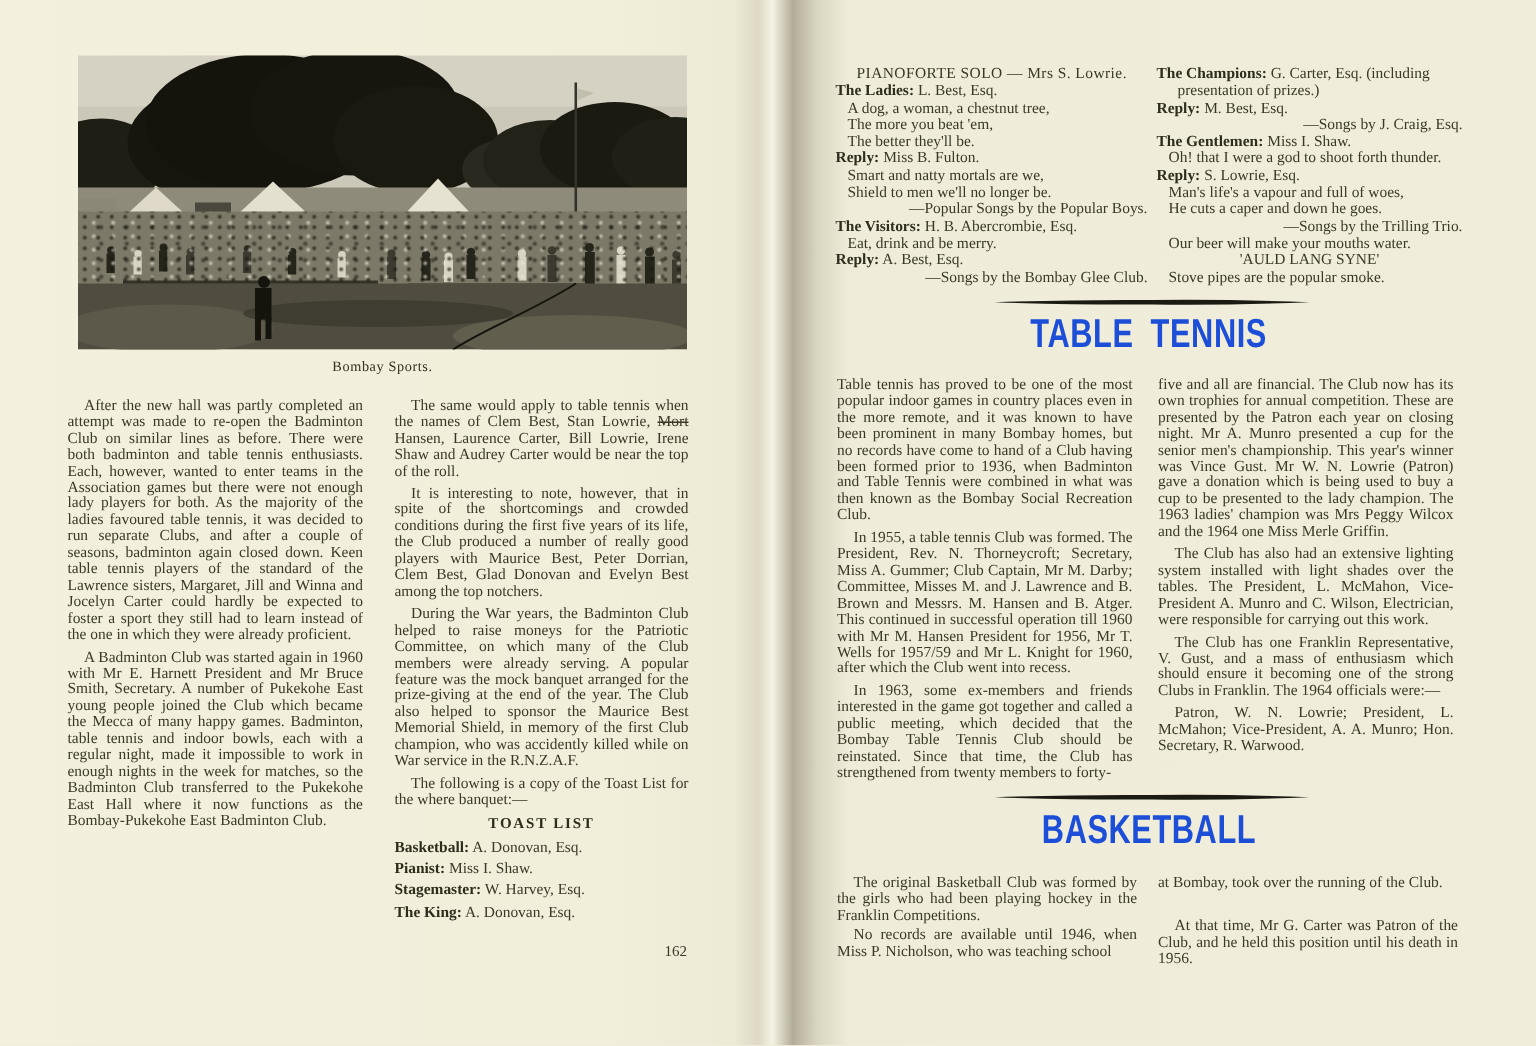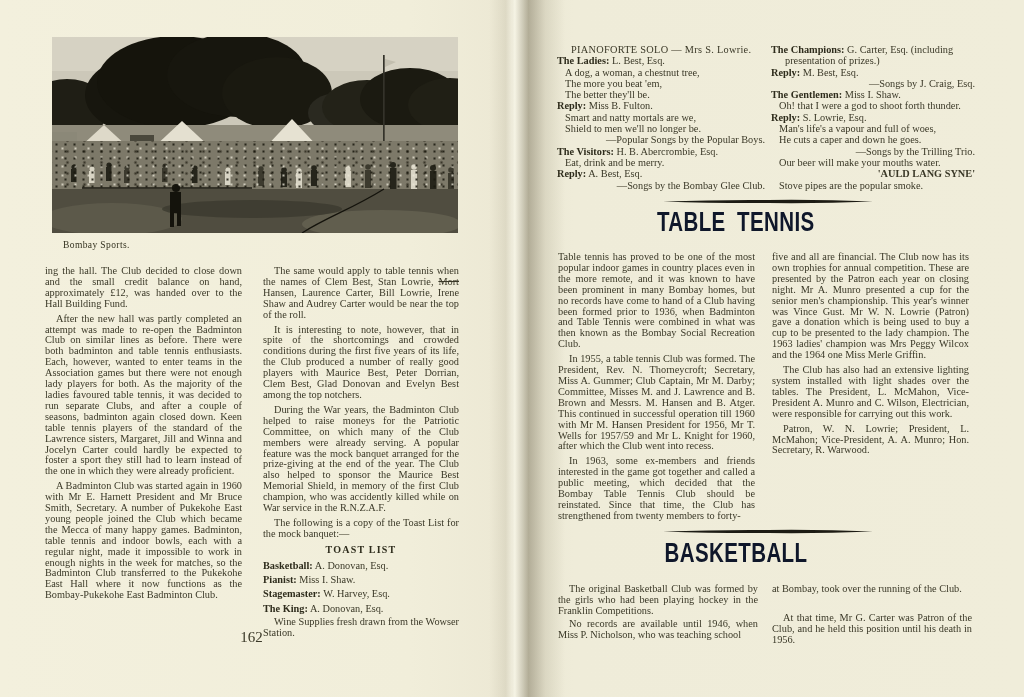--- a/index.html
+++ b/index.html
@@ -16,31 +16,31 @@
   .struck{text-decoration:line-through;}
   .lbl{font-weight:bold;color:#2e2c1c;}
   .photo{position:absolute;left:52px;top:37px;width:406px;height:196px;}
   .photo svg{display:block;}
   .speckle{position:absolute;left:0;top:104px;width:406px;height:50px;
     background-image:
       radial-gradient(circle 1.3px,rgba(24,23,13,0.85) 0,rgba(24,23,13,0) 2px),
       radial-gradient(circle 1.2px,rgba(235,231,215,0.75) 0,rgba(235,231,215,0) 2px),
       radial-gradient(circle 1.6px,rgba(40,38,26,0.8) 0,rgba(40,38,26,0) 2.2px);
     background-size:9px 7px,13px 9px,17px 11px;background-position:0 0,4px 3px,7px 5px;}
-  .caption{position:absolute;left:63px;top:240px;width:406px;text-align:left;font-size:9.5px;color:#33311f;letter-spacing:0.4px;}
-  .pagenum{position:absolute;font-size:15px;color:#3a3827;text-align:center;}
+  .caption{position:absolute;left:52px;top:240px;width:406px;text-align:center;font-size:9.5px;color:#33311f;letter-spacing:0.4px;}
+  .pagenum{position:absolute;font-size:10px;color:#3a3827;text-align:right;}
   .tl{margin:0;text-align:left;line-height:11.3px;}
   .tl.title{text-indent:14px;letter-spacing:0.3px;}
   .tl.verse{padding-left:17px;text-indent:-9px;}
   .tl.cont{padding-left:14px;}
   .tl.song{text-align:right;}
-  .tl.centered{text-align:right;font-weight:bold;}
+  .tl.centered{text-align:center;}
   .rule{position:absolute;left:663px;width:210px;height:5px;}
-  .section-title{position:absolute;left:528px;width:416px;text-align:center;
-    font-family:"Liberation Sans","DejaVu Sans",sans-serif;font-weight:bold;font-size:27px;line-height:30px;color:#0f172a;}
+  .section-title{position:absolute;left:558px;width:416px;text-align:center;
+    font-family:"Liberation Sans","DejaVu Sans",sans-serif;font-weight:bold;font-size:27px;line-height:30px;color:#1d4ed8;}
   .section-title .sq{display:inline-block;transform:scaleX(0.76);transform-origin:center;word-spacing:7px;letter-spacing:0.5px;}
   .toast-heading{font-weight:bold;text-align:center;font-size:10px;letter-spacing:1.2px;margin:5px 0 4px 0;color:#2e2c1c;}
   .toast-item{margin:0 0 3px 0;line-height:11.4px;text-align:left;}
 </style>
 </head>
 <body>
 
 <div class="stage">
 
   <div class="page page-left">
@@ -136,36 +136,34 @@
           <rect x="125" y="175" width="4" height="14"></rect>
         </g>
 
         <path d="M250,196 C275,180 300,172 332,152" stroke="#14130c" stroke-width="1.3" fill="none"></path>
       </svg>
       <div class="speckle"></div>
     </div>
     <div class="caption">Bombay Sports.</div>
 
     <div class="col" style="left:45px;top:266px;width:197px;">
-      <p class="para noindent">ing the hall. The Club decided to close down and the small credit balance on hand, approximately £12, was handed over to the Hall Building Fund.</p>
       <p class="para">After the new hall was partly completed an attempt was made to re-open the Badminton Club on similar lines as before. There were both badminton and table tennis enthusiasts. Each, however, wanted to enter teams in the Association games but there were not enough lady players for both. As the majority of the ladies favoured table tennis, it was decided to run separate Clubs, and after a couple of seasons, badminton again closed down. Keen table tennis players of the standard of the Lawrence sisters, Margaret, Jill and Winna and Jocelyn Carter could hardly be expected to foster a sport they still had to learn instead of the one in which they were already proficient.</p>
       <p class="para">A Badminton Club was started again in 1960 with Mr E. Harnett President and Mr Bruce Smith, Secretary. A number of Pukekohe East young people joined the Club which became the Mecca of many happy games. Badminton, table tennis and indoor bowls, each with a regular night, made it impossible to work in enough nights in the week for matches, so the Badminton Club transferred to the Pukekohe East Hall where it now functions as the Bombay-Pukekohe East Badminton Club.</p>
     </div>
 
     <div class="col" style="left:263px;top:266px;width:196px;">
       <p class="para"><span>The same would apply to table tennis when the names of Clem Best, Stan Lowrie, </span><span class="struck">Mort</span><span> Hansen, Laurence Carter, Bill Lowrie, Irene Shaw and Audrey Carter would be near the top of the roll.</span></p>
       <p class="para">It is interesting to note, however, that in spite of the shortcomings and crowded conditions during the first five years of its life, the Club produced a number of really good players with Maurice Best, Peter Dorrian, Clem Best, Glad Donovan and Evelyn Best among the top notchers.</p>
       <p class="para">During the War years, the Badminton Club helped to raise moneys for the Patriotic Committee, on which many of the Club members were already serving. A popular feature was the mock banquet arranged for the prize-giving at the end of the year. The Club also helped to sponsor the Maurice Best Memorial Shield, in memory of the first Club champion, who was accidently killed while on War service in the R.N.Z.A.F.</p>
-      <p class="para">The following is a copy of the Toast List for the mock banquet:—</p>
+      <p class="para">The following is a copy of the Toast List for the where banquet:—</p>
       <div class="toast-heading">TOAST LIST</div>
       <div class="toast-item"><span class="lbl">Basketball:</span> <span>A. Donovan, Esq.</span></div>
       <div class="toast-item"><span class="lbl">Pianist:</span> <span>Miss I. Shaw.</span></div>
       <div class="toast-item"><span class="lbl">Stagemaster:</span> <span>W. Harvey, Esq.</span></div>
       <div class="toast-item"><span class="lbl">The King:</span> <span>A. Donovan, Esq.</span></div>
-      <p class="para" style="margin-top:2px;">Wine Supplies fresh drawn from the Wowser Station.</p>
     </div>
 
     <div class="pagenum" style="left:45px;top:629px;width:413px;">162</div>
   </div>
 
   <div class="page page-right"></div>
 
   <div class="col" style="left:557px;top:44px;width:208px;">
     <p class="tl title">PIANOFORTE SOLO — Mrs S. Lowrie.</p>
     <p class="tl"><span class="lbl">The Ladies:</span> <span>L. Best, Esq.</span></p>
@@ -204,20 +202,21 @@
   <div class="section-title" style="top:207px;"><span class="sq">TABLE TENNIS</span></div>
 
   <div class="col" style="left:558px;top:252px;width:197px;">
     <p class="para noindent">Table tennis has proved to be one of the most popular indoor games in country places even in the more remote, and it was known to have been prominent in many Bombay homes, but no records have come to hand of a Club having been formed prior to 1936, when Badminton and Table Tennis were combined in what was then known as the Bombay Social Recreation Club.</p>
     <p class="para">In 1955, a table tennis Club was formed. The President, Rev. N. Thorneycroft; Secretary, Miss A. Gummer; Club Captain, Mr M. Darby; Committee, Misses M. and J. Lawrence and B. Brown and Messrs. M. Hansen and B. Atger. This continued in successful operation till 1960 with Mr M. Hansen President for 1956, Mr T. Wells for 1957/59 and Mr L. Knight for 1960, after which the Club went into recess.</p>
     <p class="para">In 1963, some ex-members and friends interested in the game got together and called a public meeting, which decided that the Bombay Table Tennis Club should be reinstated. Since that time, the Club has strengthened from twenty members to forty-</p>
   </div>
   <div class="col" style="left:772px;top:252px;width:197px;">
     <p class="para noindent">five and all are financial. The Club now has its own trophies for annual competition. These are presented by the Patron each year on closing night. Mr A. Munro presented a cup for the senior men's championship. This year's winner was Vince Gust. Mr W. N. Lowrie (Patron) gave a donation which is being used to buy a cup to be presented to the lady champion. The 1963 ladies' champion was Mrs Peggy Wilcox and the 1964 one Miss Merle Griffin.</p>
     <p class="para">The Club has also had an extensive lighting system installed with light shades over the tables. The President, L. McMahon, Vice-President A. Munro and C. Wilson, Electrician, were responsible for carrying out this work.</p>
+    <p class="para">The Club has one Franklin Representative, V. Gust, and a mass of enthusiasm which should ensure it becoming one of the strong Clubs in Franklin. The 1964 officials were:—</p>
     <p class="para">Patron, W. N. Lowrie; President, L. McMahon; Vice-President, A. A. Munro; Hon. Secretary, R. Warwood.</p>
   </div>
 
   <svg class="rule" style="top:529px;" viewBox="0 0 210 5">
     <path d="M0,2.5 Q55,0.6 105,1 Q158,0.4 210,2.5 Q158,4.6 105,4 Q55,4.4 0,2.5 Z" fill="#1c1b13"></path>
   </svg>
   <div class="section-title" style="top:538px;"><span class="sq">BASKETBALL</span></div>
 
   <div class="col" style="left:558px;top:584px;width:200px;">
     <p class="para" style="margin-bottom:2px;">The original Basketball Club was formed by the girls who had been playing hockey in the Franklin Competitions.</p>

